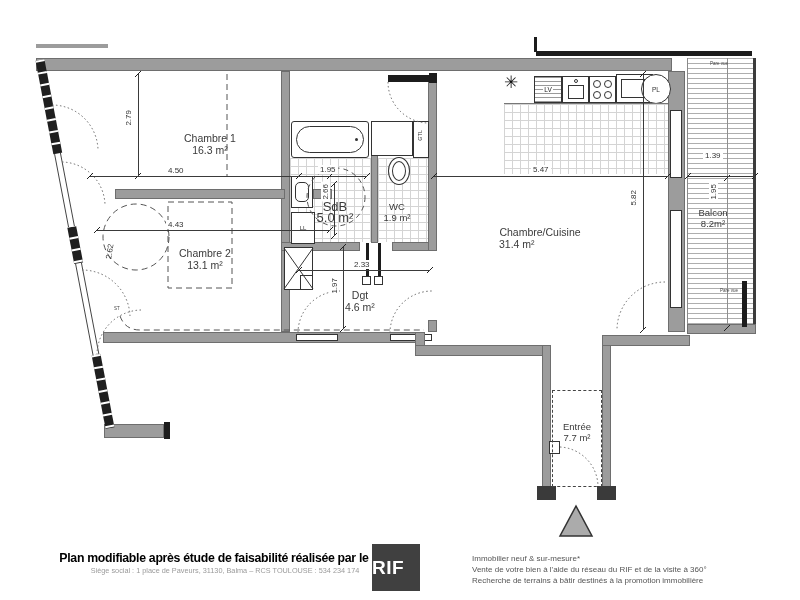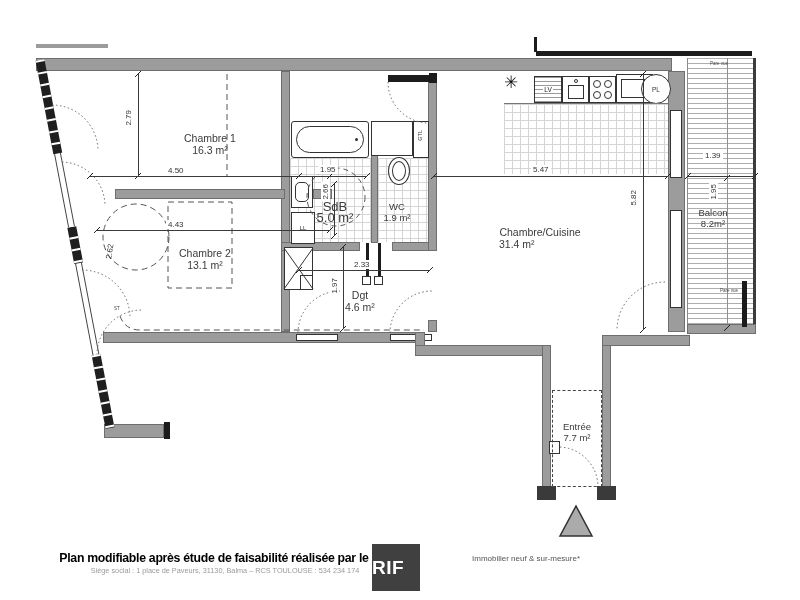--- a/index.html
+++ b/index.html
@@ -227,15 +227,17 @@
   <div style="position:absolute;left:0;top:540px;width:800px;height:60px;">
     <div style="position:absolute;left:58px;top:11px;width:334px;text-align:center;">
       <div style="font-size:12.3px;font-weight:bold;color:#000;letter-spacing:-0.3px;white-space:nowrap;">Plan modifiable après étude de faisabilité réalisée par le RIF</div>
       <div style="font-size:7.3px;color:#9a9a9a;margin-top:1px;white-space:nowrap;">Siège social : 1 place de Paveurs, 31130, Balma – RCS TOULOUSE : 534 234 174</div>
     </div>
     <div style="position:absolute;left:372px;top:4px;width:48px;height:47px;background:#404040;display:flex;align-items:center;justify-content:flex-start;">
       <span style="color:#fff;font-size:19px;font-weight:bold;letter-spacing:0.5px;">RIF</span>
     </div>
     <div style="position:absolute;left:448px;top:13px;width:300px;font-size:8px;color:#555;line-height:11px;margin-left:24px;">
       <div>Immobilier neuf &amp; sur-mesure*</div>
+      <div>Vente de votre bien à l'aide du réseau du RIF et de la visite à 360°</div>
+      <div>Recherche de terrains à bâtir destinés à la promotion immobilière</div>
     </div>
   </div>
 </div>
 
 </body></html>

